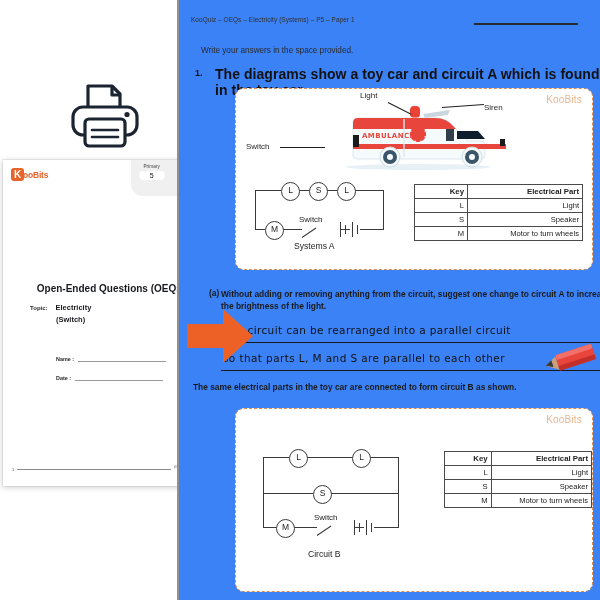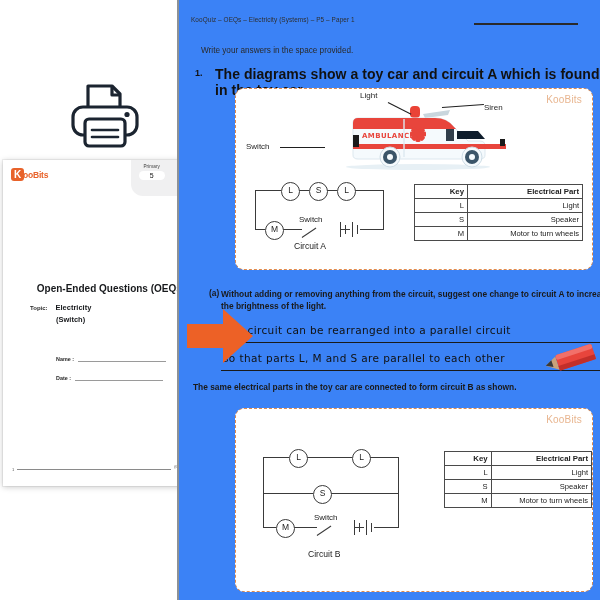--- a/index.html
+++ b/index.html
@@ -335,21 +335,21 @@
       <div class="clabel" style="left:49px;top:38px;">Switch</div>
 
       <div class="swline" style="left:52px;top:60px;width:17px;transform:rotate(-34deg);"></div>
 
       <div class="batt" style="left:90px;top:44px;width:22px;height:17px;">
         <i style="left:0px;top:1px;width:1.3px;height:15px;"></i>
         <i style="left:5px;top:4px;width:1.3px;height:9px;"></i>
         <i style="left:12px;top:1px;width:1.3px;height:15px;"></i>
         <i style="left:17px;top:4px;width:1.3px;height:9px;"></i>
       </div>
-      <div class="cname" style="left:44px;top:64px;">Circuit A</div>
+      <div class="cname" style="left:44px;top:64px;">Systems A</div>
     </div>
 
     <table class="keytable" style="left:178px;top:95px;">
       <thead>
         <tr>
           <th class="kcol">Key</th>
           <th class="pcol">Electrical Part</th>
         </tr>
       </thead>
       <tbody>

